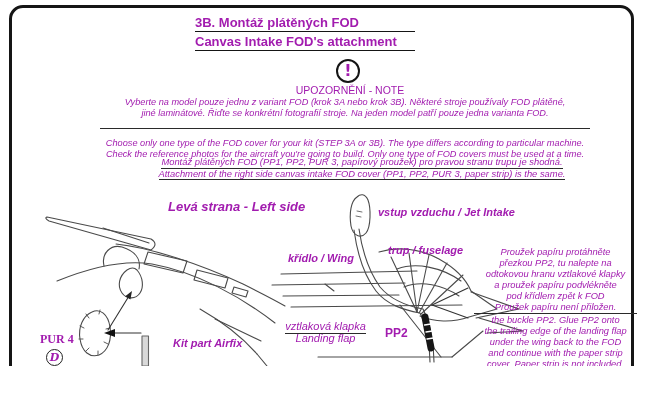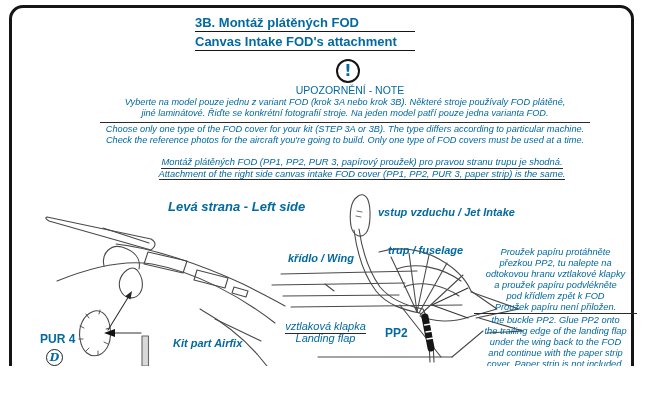--- a/index.html
+++ b/index.html
@@ -1,37 +1,37 @@
 <!DOCTYPE html>
 <html><head>
 <meta charset="utf-8">
 <style>
   html,body{margin:0;padding:0;background:#ffffff;}
   .page{
     position:relative;width:650px;height:366px;background:#ffffff;
-    font-family:"Liberation Sans",sans-serif;color:#0369a1;overflow:hidden;
+    font-family:"Liberation Sans",sans-serif;color:#a21caf;overflow:hidden;
   }
   .frame{
     position:absolute;left:9px;top:5px;width:625px;height:391px;
     border:3px solid #151515;border-radius:14px;box-sizing:border-box;
   }
   .lbl{position:absolute;white-space:nowrap;line-height:1.1;}
   
   .title-block{position:absolute;left:195px;top:15px;width:220px;font-size:13px;font-weight:bold;}
   .title-line{display:block;border-bottom:1.6px solid #151515;padding-bottom:1px;margin-bottom:2px;}
   
   .warn{
     position:absolute;left:336px;top:59px;width:24px;height:24px;border:2.4px solid #151515;
     border-radius:50%;box-sizing:border-box;text-align:center;
   }
   .warn span{font-weight:bold;font-size:16px;line-height:19px;font-family:"DejaVu Sans",sans-serif;}
   
   .note-head{position:absolute;left:250px;top:85px;width:200px;text-align:center;font-size:10.5px;}
   .note-body{position:absolute;left:100px;top:97px;width:490px;font-size:9.2px;font-style:italic;text-align:center;line-height:11px;}
-  .note-cs{border-bottom:1.1px solid #2a2a2a;padding-bottom:3px;margin-bottom:1px;}
+  .note-cs{border-bottom:1.1px solid #2a2a2a;padding-bottom:9px;margin-bottom:9px;}
   
   .note2{position:absolute;left:122px;top:157px;width:480px;font-size:9.4px;font-style:italic;text-align:center;line-height:10.5px;}
   .note2 .u{border-bottom:1.1px solid #2a2a2a;padding-bottom:0.5px;}
   .note2 div{margin-bottom:1px;}
   
   .dlab{font-style:italic;font-weight:bold;font-size:11px;}
   .plab{font-weight:bold;font-size:12px;}
   .flap-block{position:absolute;left:277px;top:320px;width:97px;text-align:center;font-size:11px;font-weight:normal;font-style:italic;line-height:12px;}
   .flap-block .u{border-bottom:1.2px solid #2a2a2a;padding-bottom:0.5px;}
   .d-badge{
@@ -149,21 +149,21 @@
   <div class="lbl dlab" style="left:288px;top:252px;">křídlo / Wing</div>
 
   <div class="flap-block">
     <div><span class="u">vztlaková klapka</span></div>
     <div>Landing flap</div>
   </div>
 
   <div class="lbl plab" style="left:385px;top:327px;">PP2</div>
   <div class="lbl dlab" style="left:388px;top:364px;">Kit part Airfix</div>
 
-  <div class="lbl plab" style="left:40px;top:333px;">PUR 4</div>
+  <div class="lbl plab" style="left:40px;top:333px;font-family:Liberation Serif, serif;">PUR 4</div>
   <div class="d-badge">D</div>
   <div class="lbl plab" style="left:133px;top:370px;">PP1</div>
   <div class="lbl dlab" style="left:173px;top:337px;">Kit part Airfix</div>
 
   <div class="instr">
     <div class="instr-cs">
       <div>Proužek papíru protáhněte</div>
       <div>přezkou PP2, tu nalepte na</div>
       <div>odtokovou hranu vztlakové klapky</div>
       <div>a proužek papíru podvlékněte</div>

